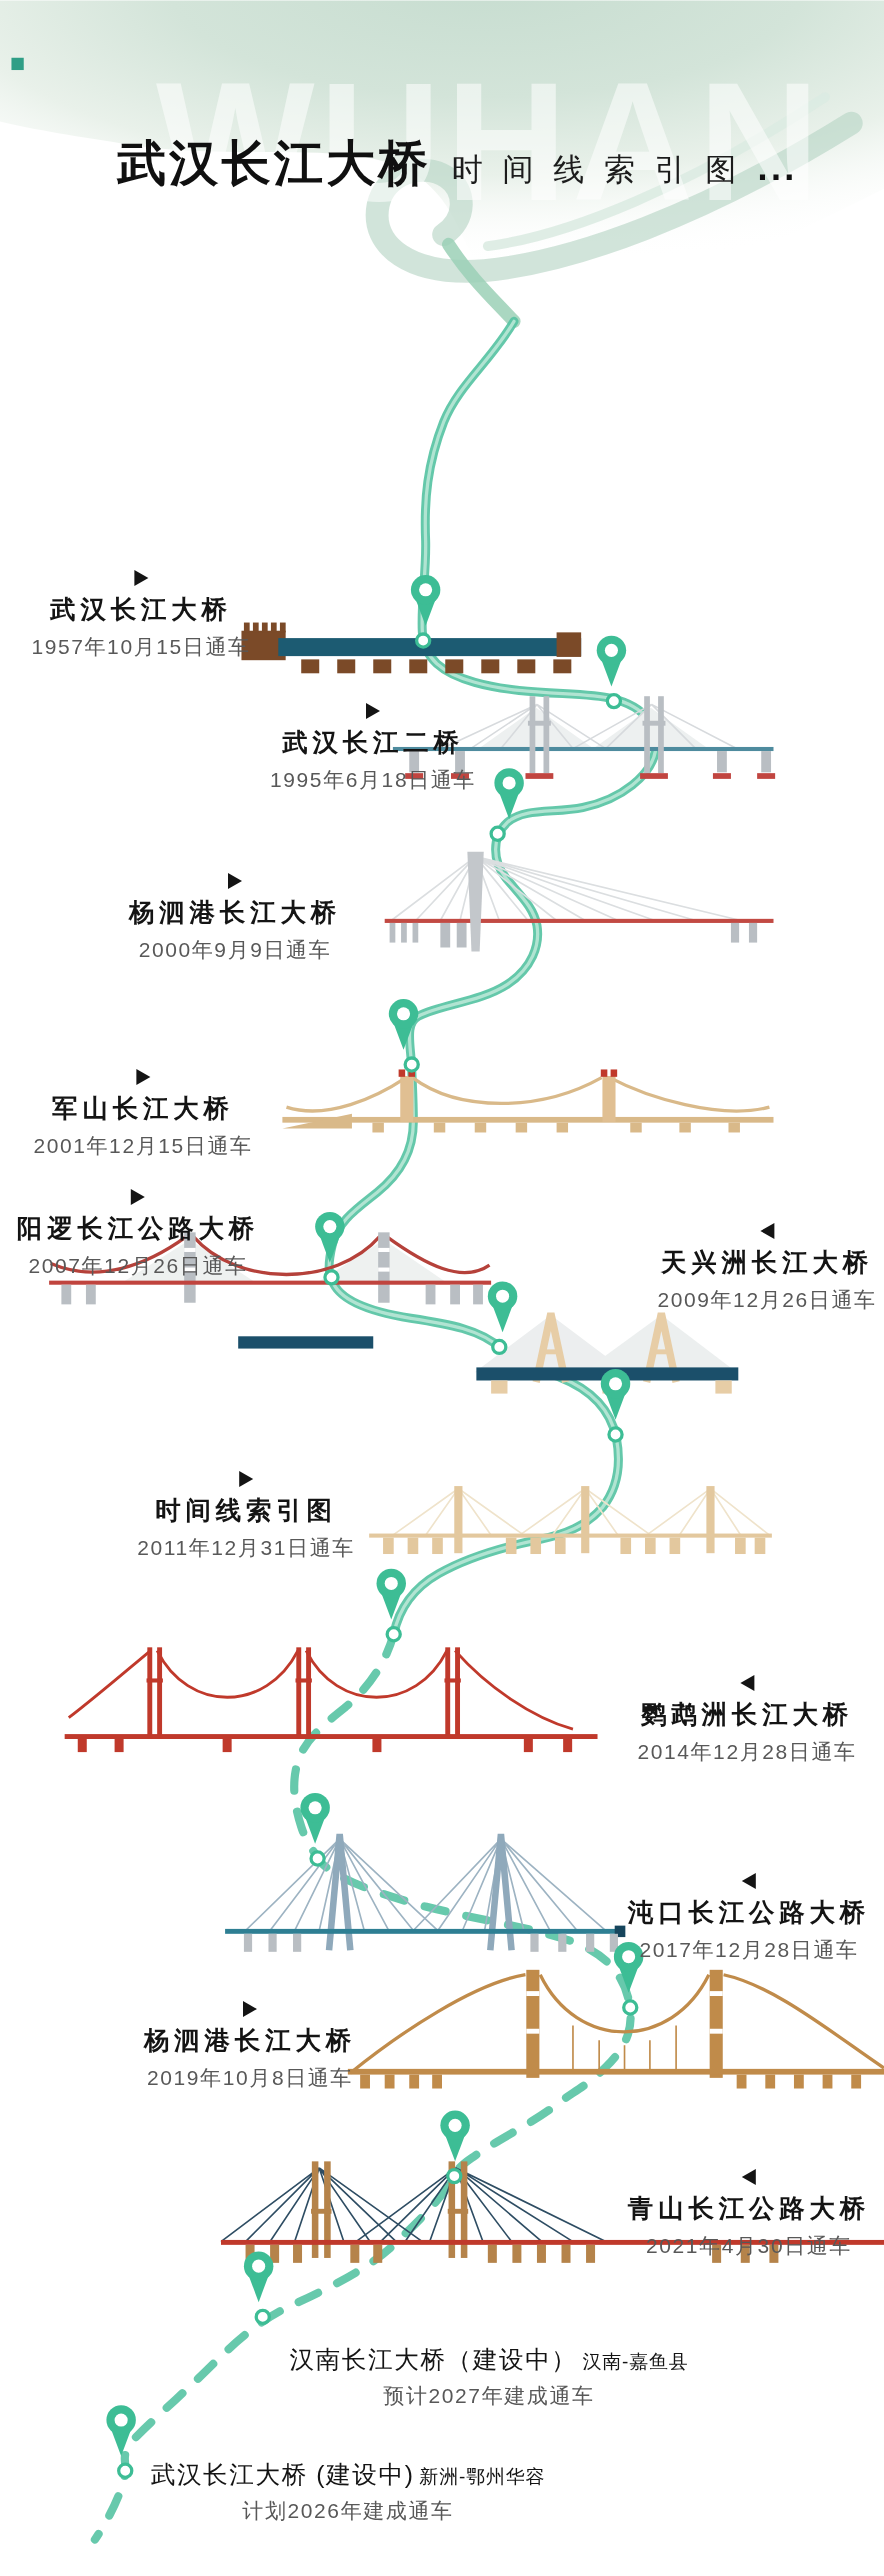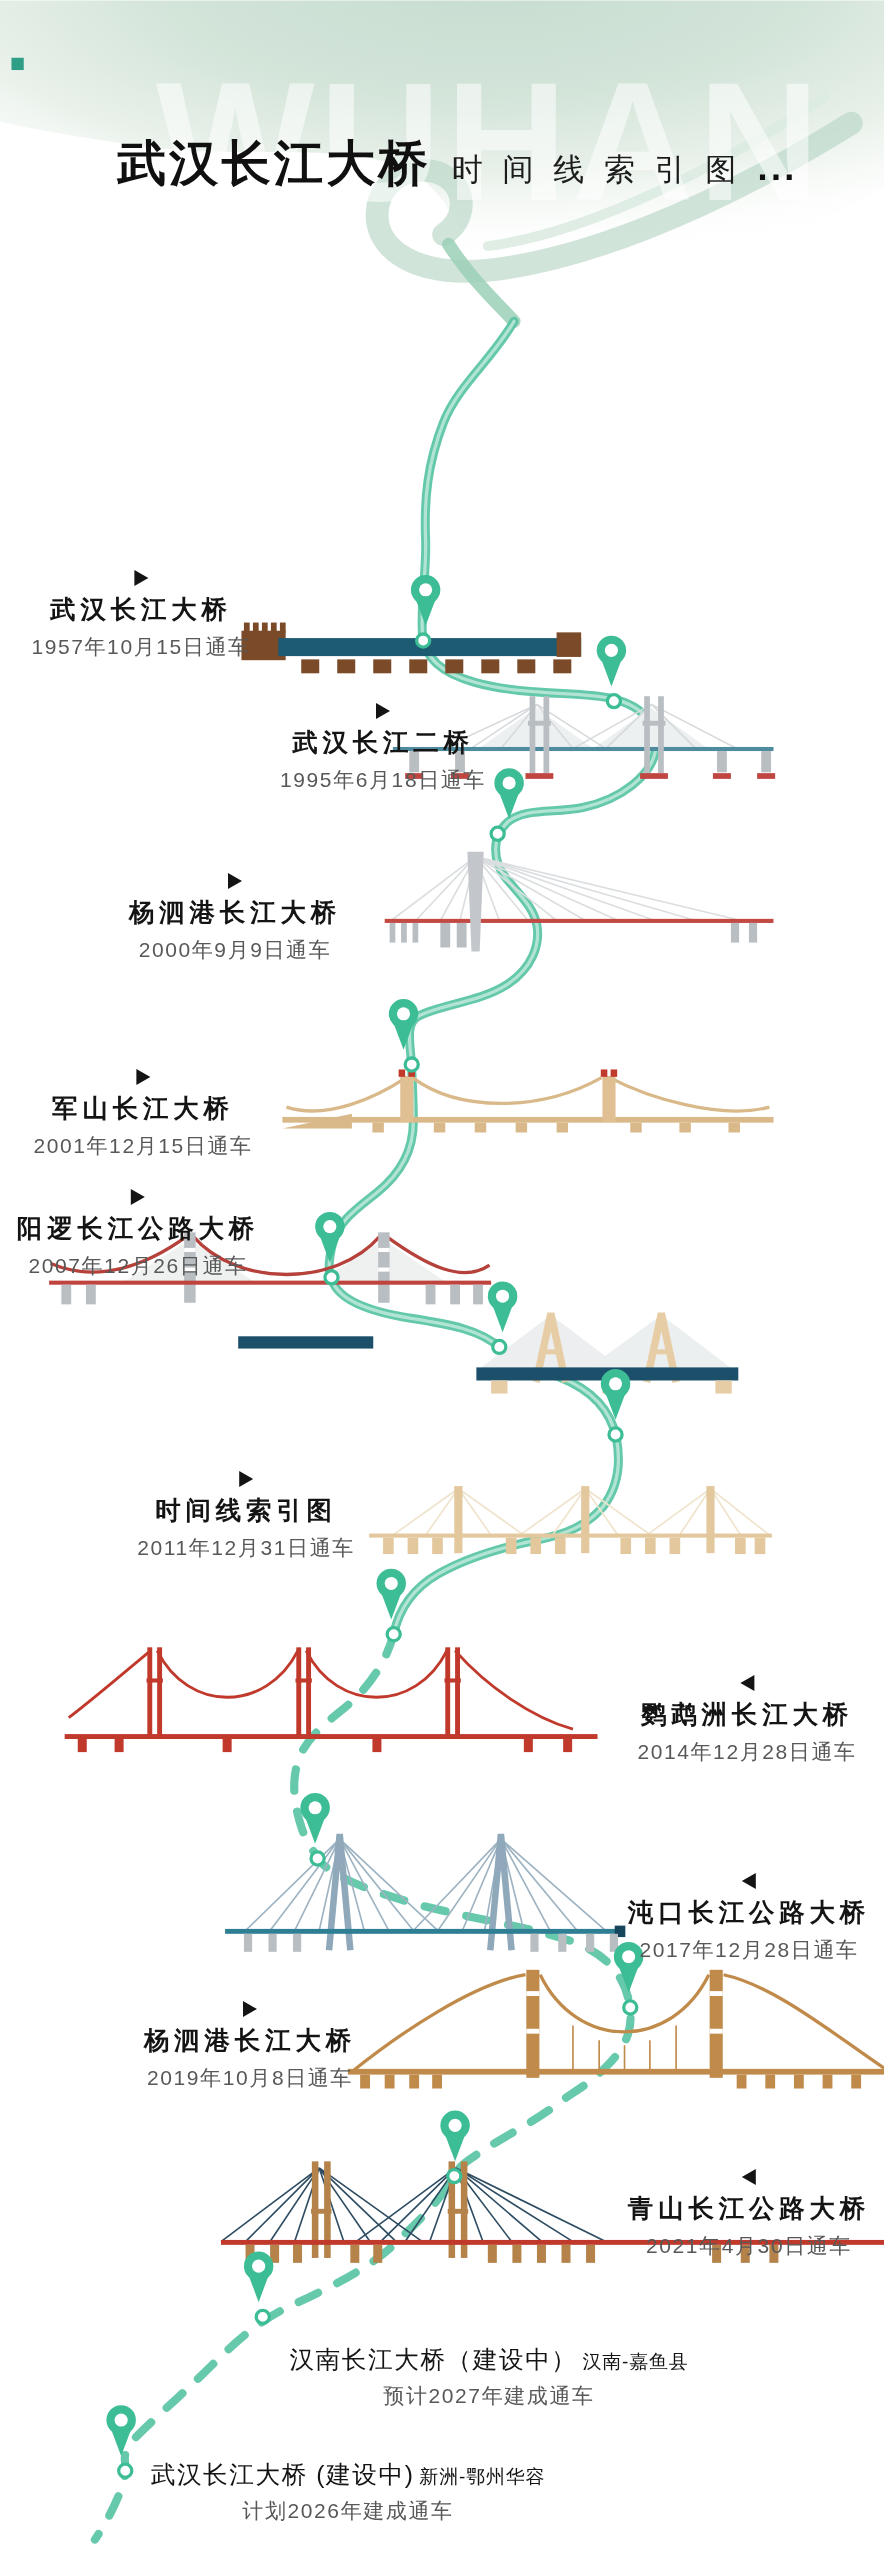--- a/index.html
+++ b/index.html
@@ -337,21 +337,21 @@
     <span class="title-sub">时间线索引图</span>
     <span class="title-dots">...</span>
   </div>
 
   <div class="bl" style="left:141px;top:570px">
     <span class="arrow r"></span>
     <span class="name">武汉长江大桥</span>
     <span class="date">1957年10月15日通车</span>
   </div>
 
-  <div class="bl" style="left:383px;top:703px">
+  <div class="bl" style="left:373px;top:703px">
     <span class="arrow r"></span>
     <span class="name">武汉长江二桥</span>
     <span class="date">1995年6月18日通车</span>
   </div>
 
   <div class="bl" style="left:235px;top:873px">
     <span class="arrow r"></span>
     <span class="name">杨泗港长江大桥</span>
     <span class="date">2000年9月9日通车</span>
   </div>
@@ -361,20 +361,25 @@
     <span class="name">军山长江大桥</span>
     <span class="date">2001年12月15日通车</span>
   </div>
 
   <div class="bl" style="left:138px;top:1189px">
     <span class="arrow r"></span>
     <span class="name">阳逻长江公路大桥</span>
     <span class="date">2007年12月26日通车</span>
   </div>
 
+  <div class="bl" style="left:767px;top:1223px">
+    <span class="arrow l"></span>
+    <span class="name">天兴洲长江大桥</span>
+    <span class="date">2009年12月26日通车</span>
+  </div>
 
   <div class="bl" style="left:246px;top:1471px">
     <span class="arrow r"></span>
     <span class="name">时间线索引图</span>
     <span class="date">2011年12月31日通车</span>
   </div>
 
   <div class="bl" style="left:747px;top:1675px">
     <span class="arrow l"></span>
     <span class="name">鹦鹉洲长江大桥</span>

